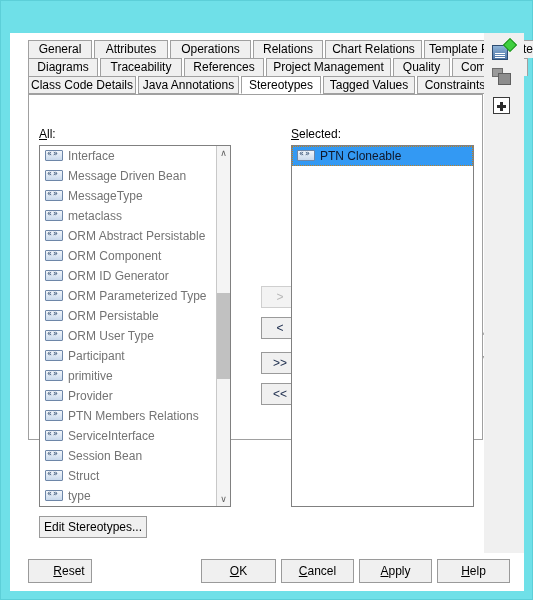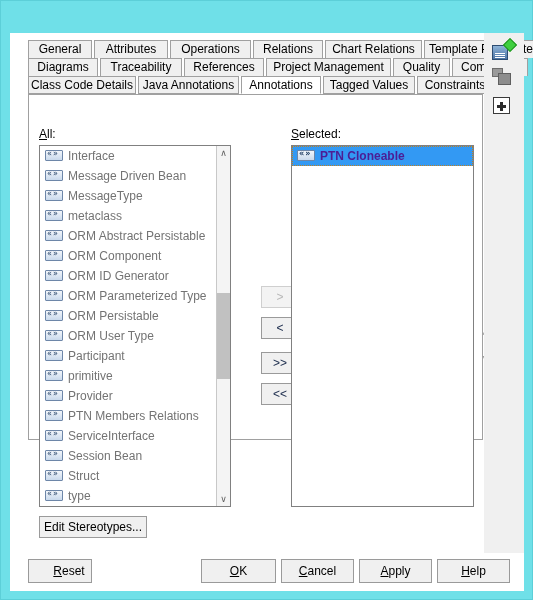--- a/index.html
+++ b/index.html
@@ -179,24 +179,23 @@
     line-height: 20px;
     padding-left: 5px;
     white-space: nowrap;
     font-size: 12px;
     color: #737373;
     cursor: default;
     box-sizing: border-box;
   }
   .list-item.selected {
     background: #3399f3;
-    color: #4c1d95;
+    color: #0f172a;
     outline: 1px dotted #c08020;
     outline-offset: -1px;
-    font-weight: bold;
   }
   .st-icon {
     display: inline-block;
     width: 18px; height: 11px;
     vertical-align: -1px;
     margin-right: 5px;
     position: relative;
     background: linear-gradient(#f2f6fb, #c9d9ec);
     border: 1px solid #6d86a8;
     box-sizing: border-box;
@@ -409,21 +408,21 @@
 <body>
 
 <div id="window">
 
 
   <div id="dialog-body">
 
     <div id="tab-area">
       <div class="tab-row r1" id="tab-row-1"><div class="tab" style="width: 64px;">General</div><div class="tab" style="width: 74px;">Attributes</div><div class="tab" style="width: 81px;">Operations</div><div class="tab" style="width: 70px;">Relations</div><div class="tab" style="width: 97px;">Chart Relations</div><div class="tab" style="width: 124px;">Template Parameters</div></div>
       <div class="tab-row r2" id="tab-row-2"><div class="tab" style="width: 70px;">Diagrams</div><div class="tab" style="width: 82px;">Traceability</div><div class="tab" style="width: 80px;">References</div><div class="tab" style="width: 125px;">Project Management</div><div class="tab" style="width: 57px;">Quality</div><div class="tab" style="width: 76px;">Comments</div></div>
-      <div class="tab-row r3" id="tab-row-3"><div class="tab r3top" style="width: 108px;">Class Code Details</div><div class="tab r3top" style="width: 101px;">Java Annotations</div><div class="tab active r3top" style="width: 80px;">Annotations</div><div class="tab r3top" style="width: 92px;">Tagged Values</div><div class="tab r3top" style="width: 76px;">Constraints</div></div>
+      <div class="tab-row r3" id="tab-row-3"><div class="tab r3top" style="width: 108px;">Class Code Details</div><div class="tab r3top" style="width: 101px;">Java Annotations</div><div class="tab active r3top" style="width: 80px;">Stereotypes</div><div class="tab r3top" style="width: 92px;">Tagged Values</div><div class="tab r3top" style="width: 76px;">Constraints</div></div>
     </div>
 
     <div id="tab-page">
 
       <div class="field-label" id="label-all"><span class="accel">A</span><span>ll:</span></div>
 
       <div class="field-label" id="label-selected"><span class="accel">S</span><span>elected:</span></div>
 
       <div class="listbox" id="list-all">
         <div class="list-inner" id="all-list-inner">

